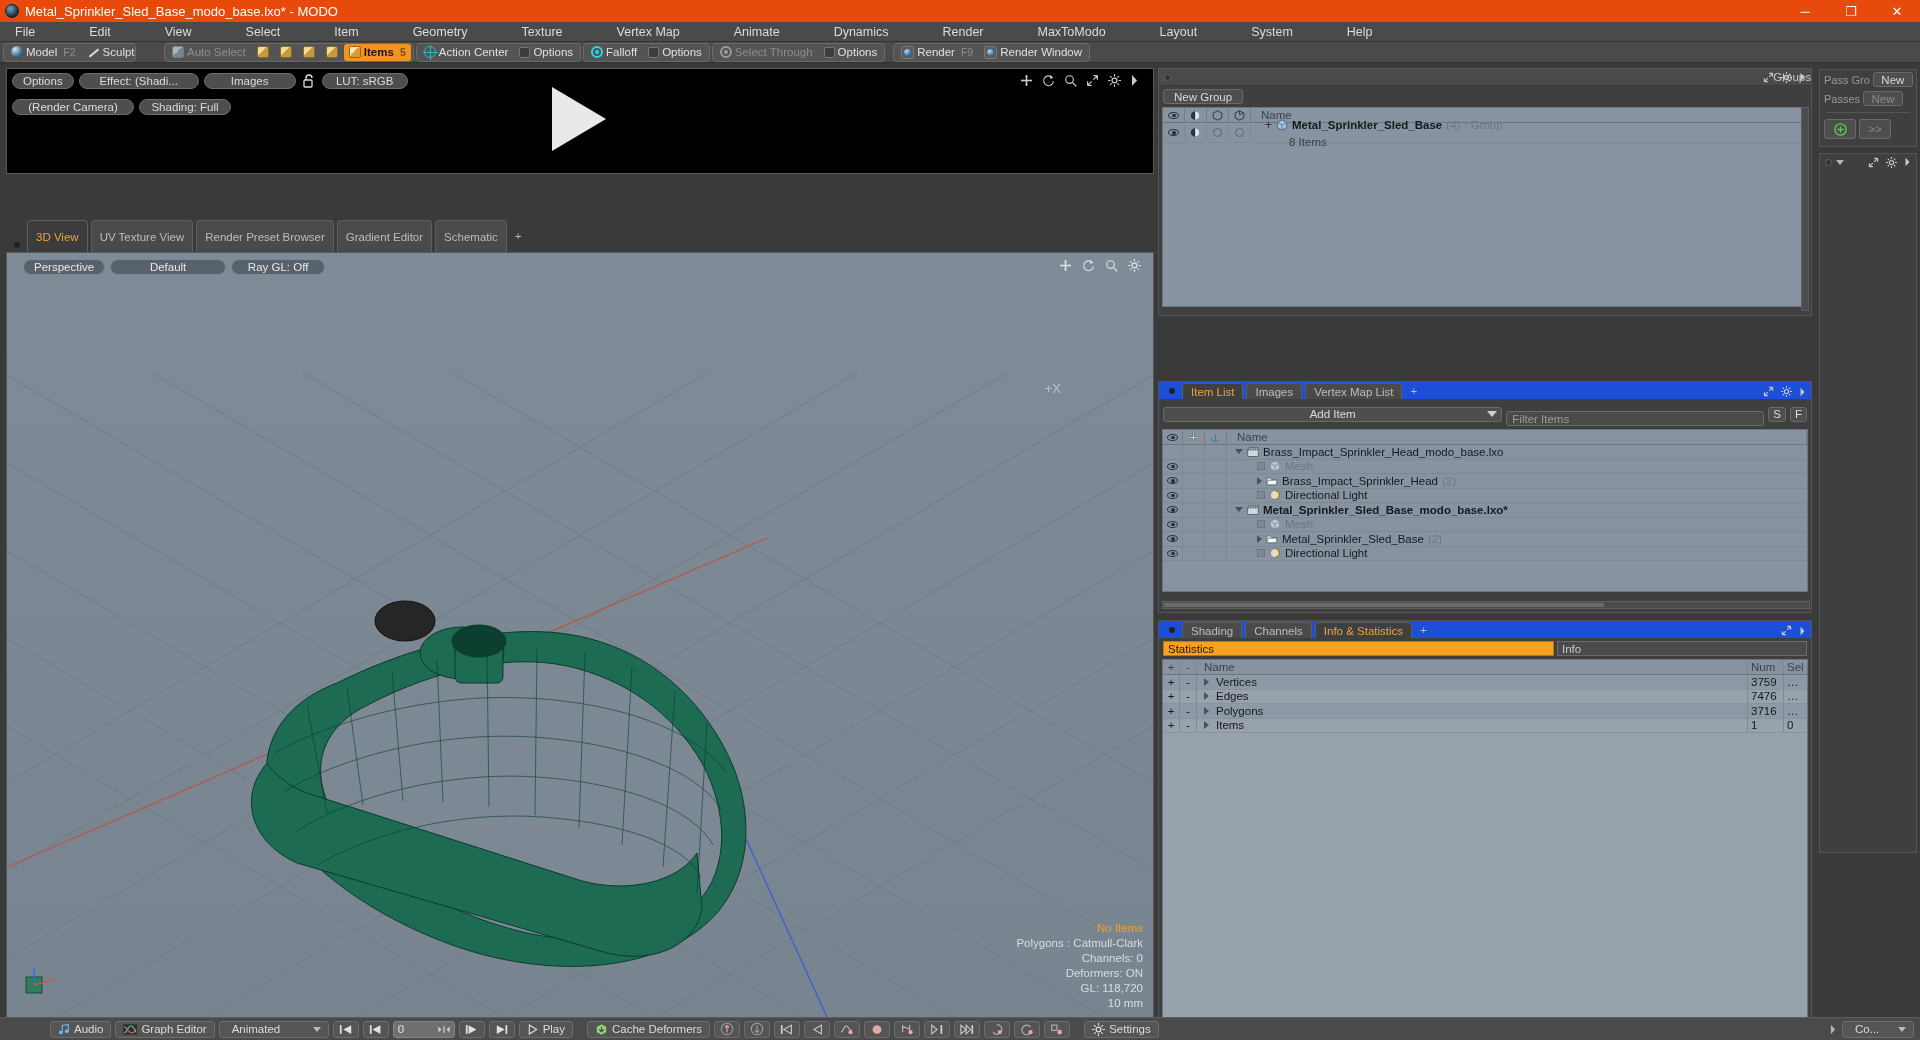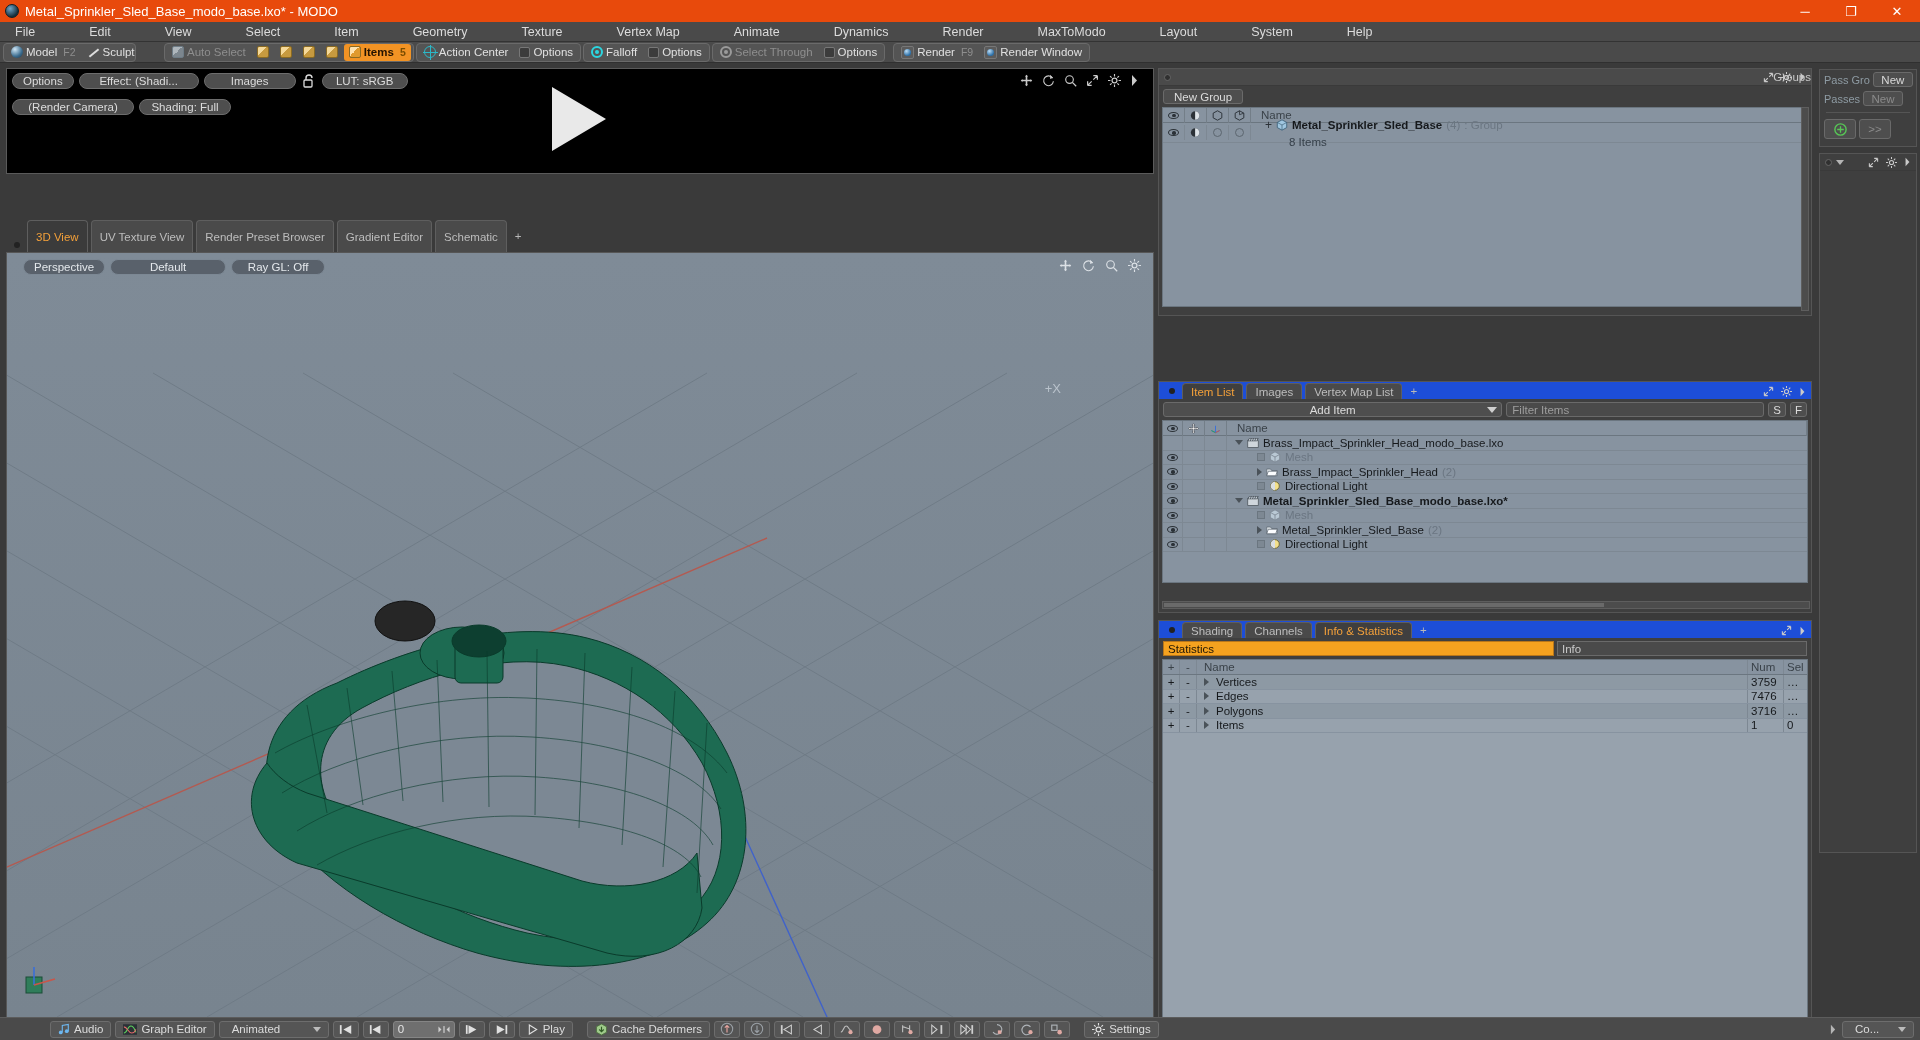--- a/index.html
+++ b/index.html
@@ -165,21 +165,21 @@
   .ptab.plus { border:none;background:none;color:#b9b9b9;padding:0 5px;}
 
   .btnrow { display:flex; align-items:center; gap:4px; padding:3px 4px; }
   .flatbtn {
     height:15px; padding:0 10px; background:#4e4e4e; border:1px solid #6a6a6a;
     border-radius:3px; font-size:11.5px; color:#dcdcdc; display:flex;
     align-items:center; justify-content:center;
   }
   .inputbox {
     height:15px; background:#4a4a4a; border:1px solid #6a6a6a; border-radius:3px;
-    font-size:11.5px; color:#9d9d9d; display:flex; align-items:center; padding:0 5px;
+    font-size:11.5px; color:#9d9d9d; display:flex; align-items:center; padding:0 5px;margin-top:9px;
   }
 
   
   .tbl { background:#8793a0; }
   .thead { display:flex; height:15px; background:#8793a0; border-bottom:1px solid #6b7680;
     font-size:11.5px; color:#3a4249; align-items:center; }
   .thead .c { border-right:1px solid #737e88; height:15px; display:flex; align-items:center;
     justify-content:center; }
   .thead .name { flex:1; justify-content:flex-start; padding-left:10px; color:#3a4249; }
   .trow { display:flex; height:14.5px; align-items:center; font-size:11.5px; color:#16191c;
@@ -533,20 +533,28 @@
       <div class="plusmark" style="right:92px; top:128px;">+X</div>
 
       <div class="axisgiz">
         <svg width="34" height="34" viewBox="0 0 34 34">
           <rect x="1" y="16" width="16" height="16" fill="#2f7d5a" stroke="#1b4c37"></rect>
           <path d="M9 24 L9 6" stroke="#3a6fd8" stroke-width="1.6"></path>
           <path d="M9 24 L30 18" stroke="#c9564a" stroke-width="1.6"></path>
         </svg>
       </div>
 
+      <div id="vpinfo">
+        <div class="first">No Items</div>
+        <div>Polygons : Catmull-Clark</div>
+        <div>Channels: 0</div>
+        <div>Deformers: ON</div>
+        <div>GL: 118,720</div>
+        <div>10 mm</div>
+      </div>
     </div>
 
     <div id="timeline">
       <svg id="tlticks" width="1146" height="19" viewBox="0 0 1146 19">
           <rect x="29.0" y="0" width="1" height="9" fill="#4b555f"></rect>
           <rect x="38.1" y="0" width="1" height="5" fill="#4b555f"></rect>
           <rect x="47.2" y="0" width="1" height="5" fill="#4b555f"></rect>
           <rect x="56.3" y="0" width="1" height="5" fill="#4b555f"></rect>
           <rect x="65.4" y="0" width="1" height="5" fill="#4b555f"></rect>
           <rect x="74.5" y="0" width="1" height="5" fill="#4b555f"></rect>

